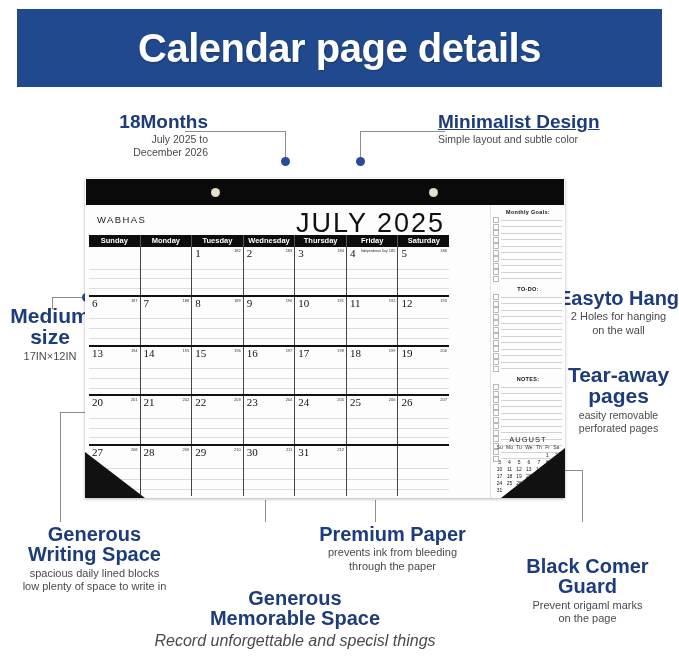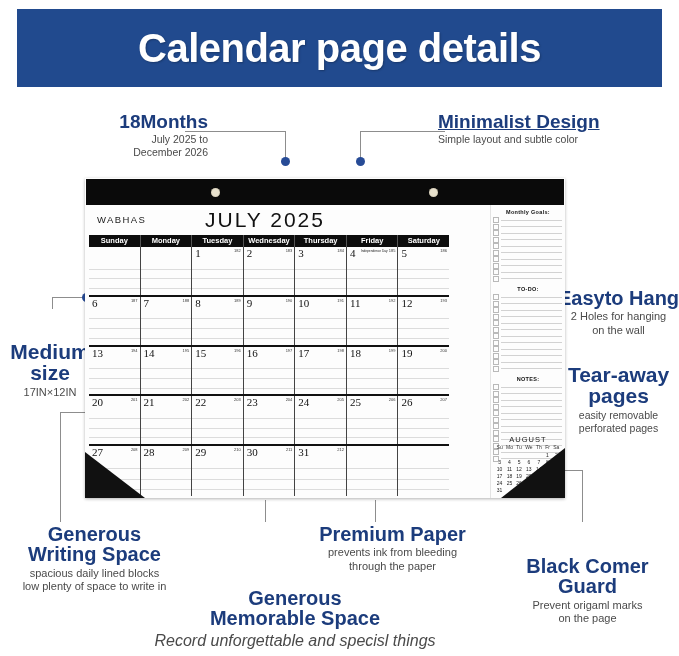--- a/index.html
+++ b/index.html
@@ -62,22 +62,22 @@
 
   #page-body{position:absolute;left:0;top:27px;right:0;bottom:0;display:flex;gap:37px;}
   #cal-main{width:368px;position:relative;padding:0 0 0 4px;box-sizing:border-box;}
   #side{flex:1;position:relative;border-left:1px solid #e3e3e3;}
 
   #brand{
     position:absolute;left:12px;top:9px;
     font-size:9.5px;letter-spacing:1.4px;color:#1a1a1a;font-weight:normal;
   }
   #month-title{
-    position:absolute;left:0;right:0;top:3px;text-align:center;
-    font-size:21px;letter-spacing:2px;color:#111;
+    position:absolute;left:0;right:0;top:3px;text-align:right;
+    font-size:27px;letter-spacing:2px;color:#111;
     font-family:"Liberation Sans", sans-serif;font-weight:normal;
     padding-right:8px;
   }
 
   #dow{
     position:absolute;left:4px;right:4px;top:30px;height:12px;
     background:#0d0d0d;display:flex;
   }
   #dow div{
     flex:1;text-align:center;color:#fff;font-size:7.5px;font-weight:bold;
@@ -187,21 +187,21 @@
     <div class="c-sub" style="font-size:10.5px;white-space:pre-line;">July 2025 to
 December 2026</div>
   </div>
 
   <div class="callout" style="left:438px;top:112px;width:240px;text-align:left;">
     <div class="c-title" style="font-size:19px;text-decoration:underline;">Minimalist Design</div>
     <div class="c-sub" style="font-size:10.5px;white-space:pre-line;">Simple layout and subtle color</div>
   </div>
 
   <div class="callout" style="left:0px;top:305px;width:100px;text-align:center;">
-    <div class="c-title" style="font-size:21px;white-space:pre-line;margin-top:36px;">Medium
+    <div class="c-title" style="font-size:21px;white-space:pre-line;">Medium
 size</div>
     <div class="c-sub" style="font-size:11px;">17IN×12IN</div>
   </div>
 
   <div class="callout" style="left:556px;top:288px;width:125px;text-align:center;">
     <div class="c-title" style="font-size:20px;">Easyto Hang</div>
     <div class="c-sub" style="font-size:11px;white-space:pre-line;">2 Holes for hanging
 on the wall</div>
   </div>
 

